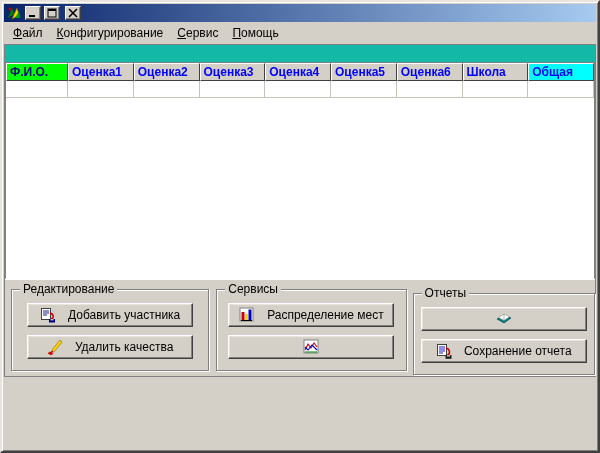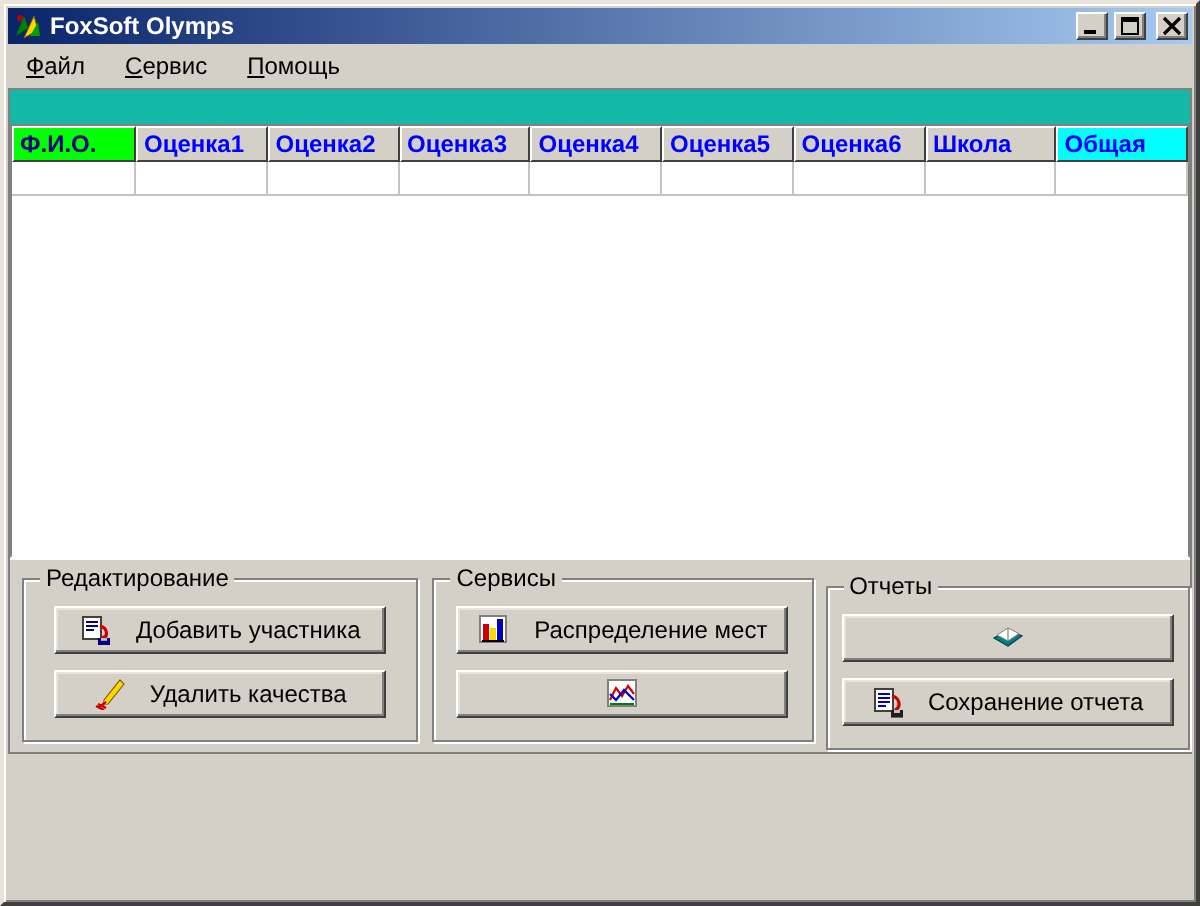--- a/index.html
+++ b/index.html
@@ -31,21 +31,21 @@
     background:#D4D0C8;
     border:1px solid;border-color:#fff #404040 #404040 #fff;
     box-shadow:inset -1px -1px 0 #808080;
     display:flex;align-items:center;justify-content:center;
     padding:0;cursor:default;
   }
   .win-btn.close{margin-left:2px;}
   
   .menubar{
     height:22px;display:flex;align-items:center;
-    padding-left:2px;font-size:12px;color:#000;gap:6px;
+    padding-left:2px;font-size:12px;color:#000;
   }
   .menu-item{
     padding:2px 7px;display:inline-block;
   }
   .menu-item::first-letter{text-decoration:underline;}
   
   .client{
     height:333px;
     border:1px solid #808080;
     background:#14b8a6;
@@ -116,41 +116,41 @@
 
 <div class="window">
 
   <div class="titlebar">
     <svg class="app-icon" viewBox="0 0 16 16">
       <path d="M2 13 L6 3 L8 9 Z" fill="#008000"></path>
       <path d="M6 14 L11 3 L13 10 Z" fill="#FFD700" stroke="#806000" stroke-width="0.5"></path>
       <path d="M9 13 L13 6 L14 13 Z" fill="#00A000"></path>
       <circle cx="4" cy="4" r="1.5" fill="#C00000"></circle>
     </svg>
-    <div class="title-text">FoxSoft Olymps</div>
     <button class="win-btn">
       <svg width="10" height="10" viewBox="0 0 10 10">
           <rect x="1" y="7" width="6" height="2" fill="#000"></rect>
         </svg>
     </button>
     <button class="win-btn">
       <svg width="10" height="10" viewBox="0 0 10 10">
           <rect x="1" y="1" width="8" height="8" fill="none" stroke="#000"></rect>
           <rect x="1" y="1" width="8" height="2" fill="#000"></rect>
         </svg>
     </button>
     <button class="win-btn close">
       <svg width="10" height="10" viewBox="0 0 10 10">
           <path d="M1 1 L9 9 M9 1 L1 9" stroke="#000" stroke-width="1.6"></path>
         </svg>
     </button>
   </div>
 
   <div class="menubar">
     <span class="menu-item">Файл</span>
+    <span class="menu-item">Конфигурирование</span>
     <span class="menu-item">Сервис</span>
     <span class="menu-item">Помощь</span>
   </div>
 
   <div class="client">
     <div class="toolbar-strip"></div>
 
     <div class="grid">
       <div class="header-row">
         <div class="header-cell col-fio">Ф.И.О.</div>

